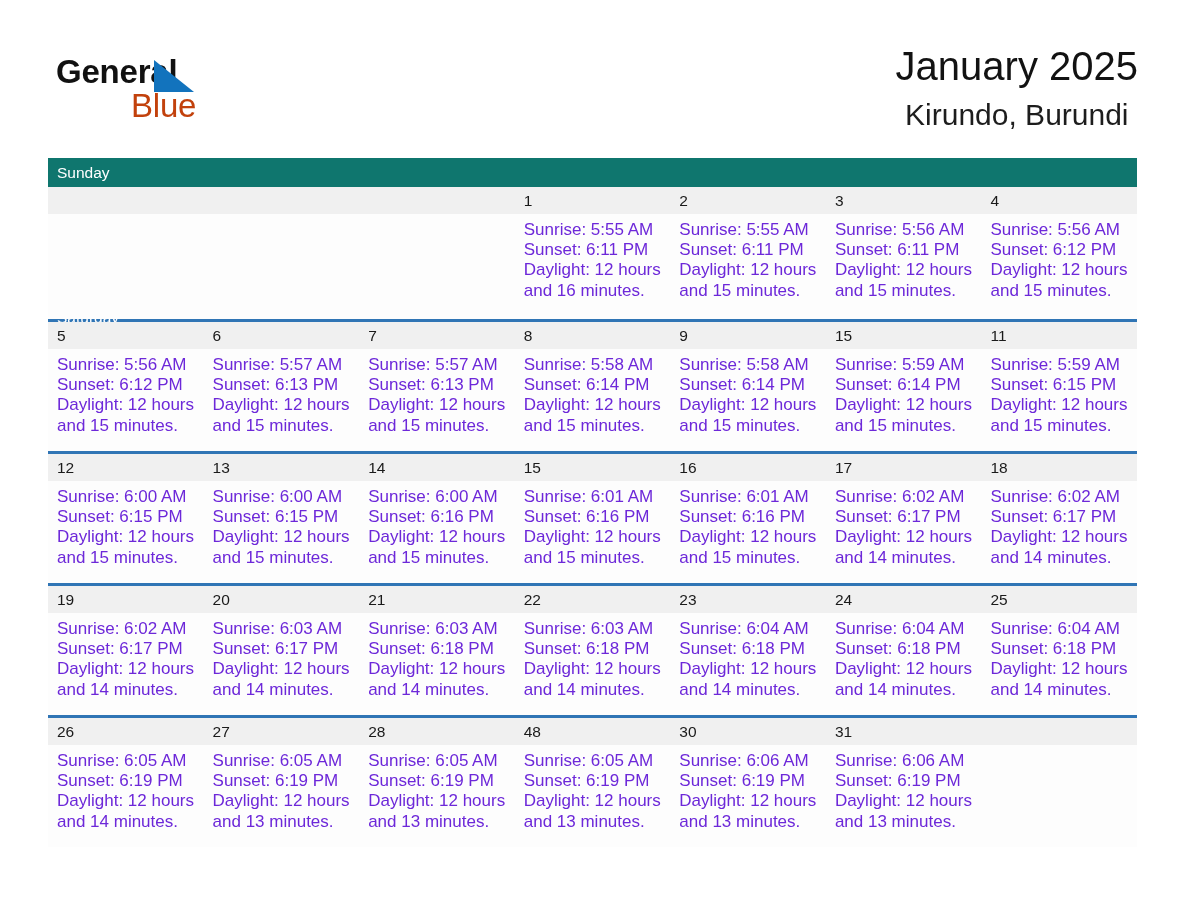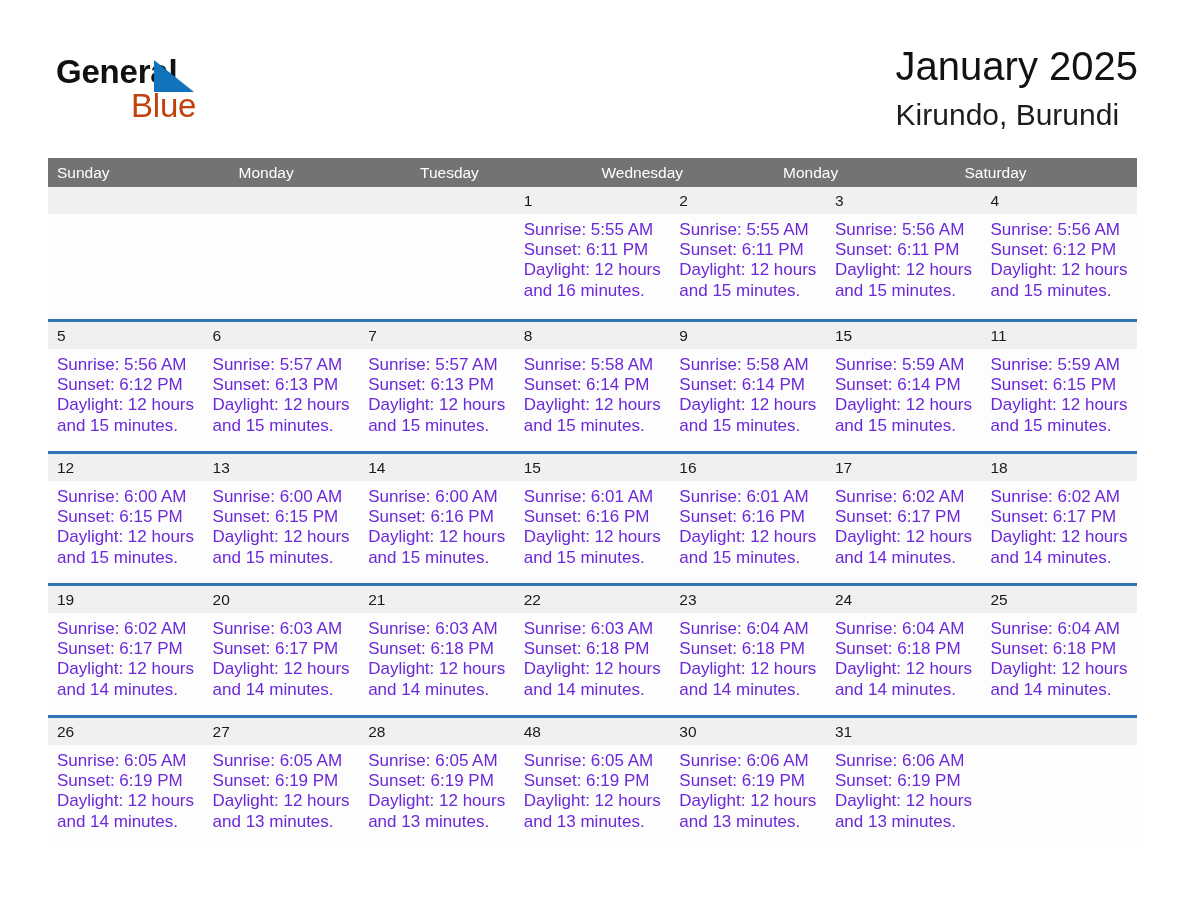--- a/index.html
+++ b/index.html
@@ -63,21 +63,21 @@
     font-size: 33px;
     line-height: 40px;
     letter-spacing: -0.2px;
     color: #c2410c;
   }
 
   .title-block {
     position: absolute;
     right: 0;
     top: 0;
-    text-align: left;
+    text-align: center;
   }
   .cal-title {
     font-size: 40px;
     line-height: 52px;
     font-weight: normal;
     color: #121212;
     margin: 0;
     letter-spacing: 0px;
   }
   .cal-subtitle {
@@ -90,22 +90,23 @@
 
   
   .calendar {
     position: absolute;
     left: 48px;
     top: 158px;
     width: 1089px;
   }
   .weekday-row {
     display: flex;
-    background: #737373;
+    background: #0f766e;
     height: 29px;
+    flex-direction: column;
   }
   .weekday {
     flex: 1 1 0;
     min-width: 0;
     color: #ffffff;
     font-size: 15.5px;
     line-height: 29px;
     padding-left: 9px;
     box-sizing: border-box;
     white-space: nowrap;

